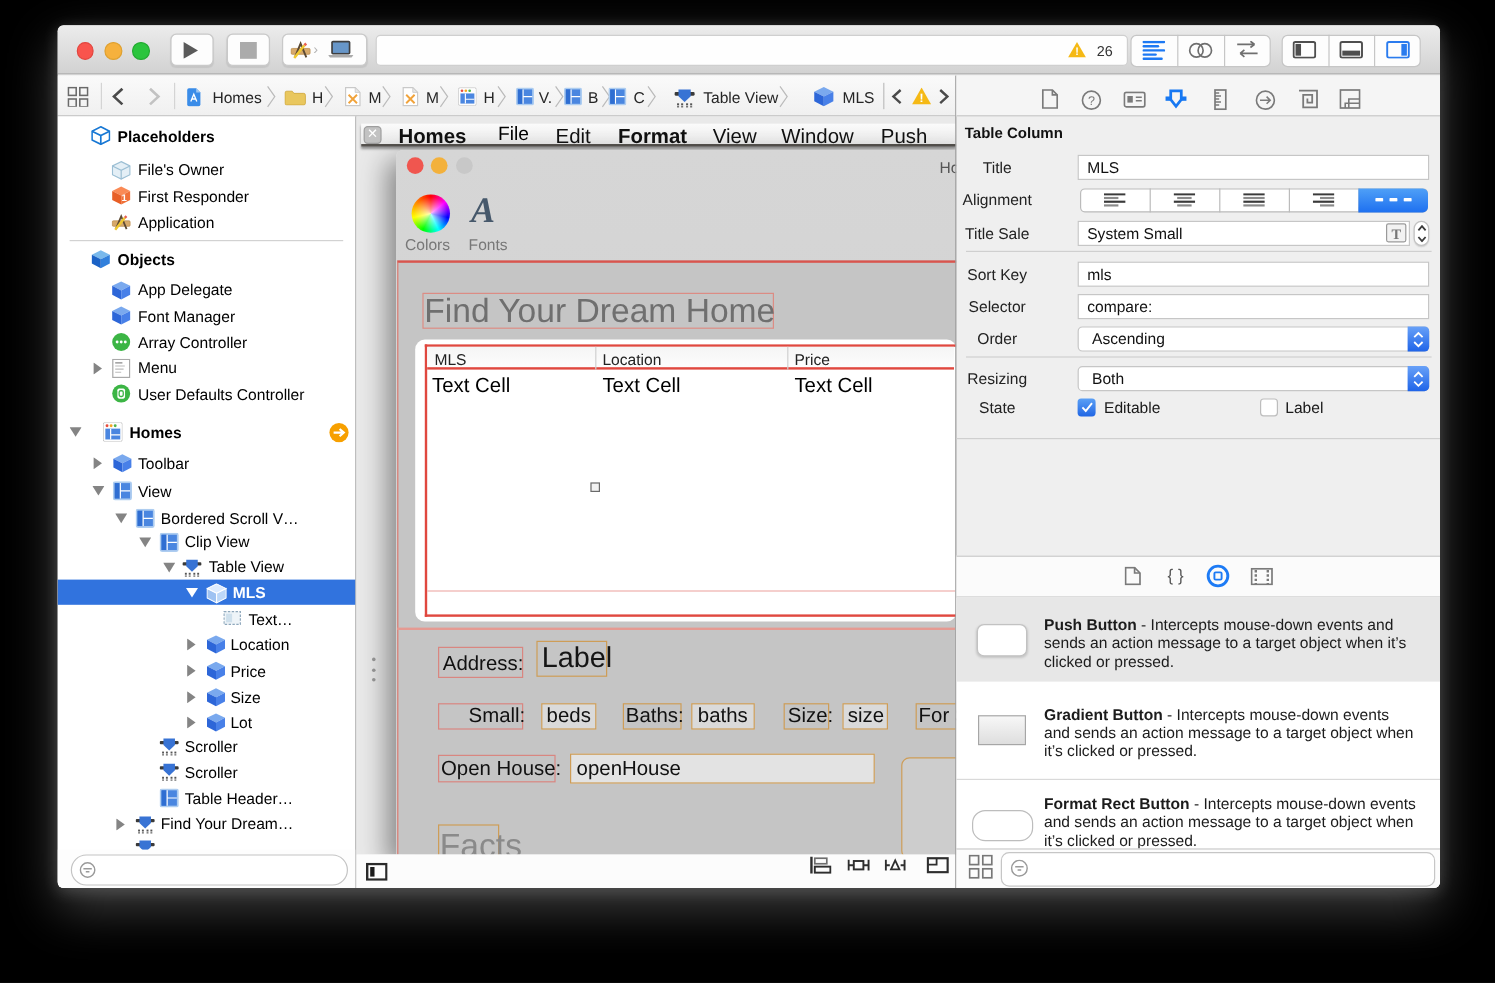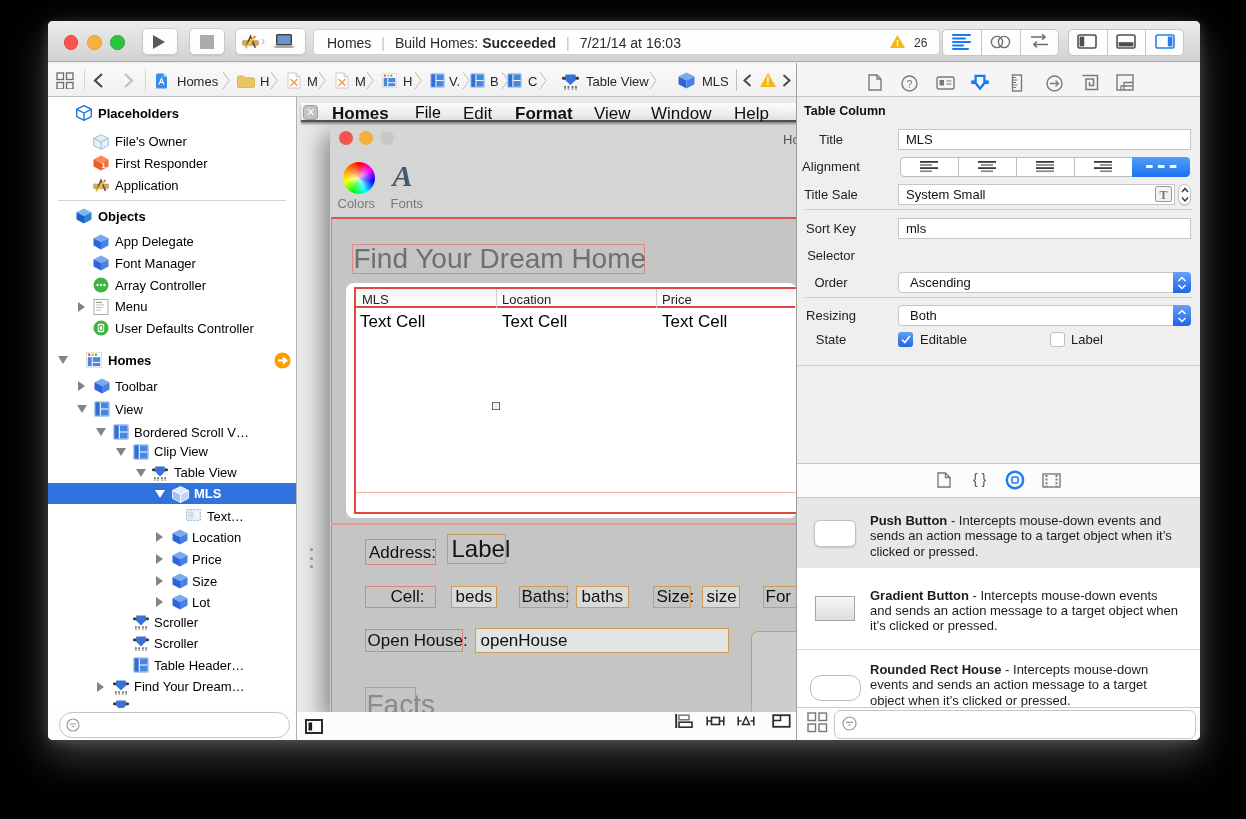--- a/index.html
+++ b/index.html
@@ -29,21 +29,20 @@
       <line x1="3" y1="13.5" x2="11" y2="3.5" stroke="#f0c830" stroke-width="2"></line>
       <line x1="11" y1="3.5" x2="12.4" y2="2.1" stroke="#e86050" stroke-width="2"></line>
     </svg>
 <div class="a" style="left:213px;top:13px;font-size:12px;color:#b5b5b5">›</div>
 <svg class="a" style="left:224px;top:12px" width="24" height="17" viewBox="0 0 24 17">
       <rect x="4" y="1" width="16" height="11.5" rx="1.5" fill="#3f3f3f"></rect>
       <rect x="5.4" y="2.4" width="13.2" height="8.7" fill="#6796c8"></rect>
       <path d="M1.5 12.8 H22.5 L21 15 H3 Z" fill="#aaa"></path>
     </svg>
 <div class="a" style="left:265px;top:8px;width:627px;height:26px;background:#fefefe;border:1px solid #cfcfcf;border-radius:4px"></div>
-<div class="a" style="left:279px;top:13.5px;font-size:14px;color:#2b2b2b;white-space:nowrap">Homes<span style="color:#c0c0c0;margin:0 10px">|</span>Build Homes: <b>Succeeded</b><span style="color:#c0c0c0;margin:0 10px">|</span>7/21/14 at 16:03</div>
 <svg class="a" style="left:842px;top:14px" width="15" height="13" viewBox="0 0 15 13">
       <polygon points="7.5,0 15,13 0,13" fill="#f5b915"></polygon>
       <text x="7.5" y="11" font-size="9" fill="#fff" text-anchor="middle" font-family="Liberation Sans" font-weight="bold">!</text>
     </svg>
 <div class="a" style="left:866px;top:15px;font-size:12px;color:#333">26</div>
 <div class="a" style="left:894px;top:7.5px;width:117px;height:27px;background:#fdfdfd;border:1px solid #c6c6c6;border-radius:5px"></div>
 <div class="a" style="left:933px;top:7.5px;width:1px;height:27px;background:#c6c6c6"></div>
 <div class="a" style="left:972px;top:7.5px;width:1px;height:27px;background:#c6c6c6"></div>
 <svg class="a" style="left:904px;top:12.5px" width="19" height="16" viewBox="0 0 19 16">
       <rect x="0" y="0" width="19" height="2" rx="1" fill="#1d79f3"></rect>
@@ -486,21 +485,21 @@
 <div class="a" style="left:13.5px;top:459.5px;width:3px;height:3px;border-radius:50%;background:#9a9a9a"></div>
 <div class="a" style="left:13.5px;top:468px;width:3px;height:3px;border-radius:50%;background:#9a9a9a"></div>
 <div class="a" style="left:4.5px;top:6px;width:495.5px;height:19px;background:linear-gradient(#fbfbfb,#e9e9e9);border-bottom:2px solid #55524e;box-shadow:0 2px 2px rgba(40,40,40,.45)"></div>
 <div class="a" style="left:6.5px;top:8px;width:15px;height:15px;border-radius:3.5px;background:#c2c2c2;border:1px solid #9e9e9e;color:#fff;font-size:11px;text-align:center;line-height:13px">✕</div>
 <div class="a" style="left:35.5px;top:6.5px;font-size:17px;font-weight:bold;color:#111;white-space:nowrap">Homes</div>
 <div class="a" style="left:118.5px;top:6.5px;font-size:16px;font-weight:normal;color:#000000;white-space:nowrap">File</div>
 <div class="a" style="left:166.5px;top:6.5px;font-size:17px;font-weight:normal;color:#111;white-space:nowrap">Edit</div>
 <div class="a" style="left:218.5px;top:6.5px;font-size:17px;font-weight:bold;color:#111;white-space:nowrap">Format</div>
 <div class="a" style="left:297.5px;top:6.5px;font-size:17px;font-weight:normal;color:#111;white-space:nowrap">View</div>
 <div class="a" style="left:354.5px;top:6.5px;font-size:17px;font-weight:normal;color:#111;white-space:nowrap">Window</div>
-<div class="a" style="left:437.5px;top:6.5px;font-size:17px;font-weight:normal;color:#111;white-space:nowrap">Help</div>
+<div class="a" style="left:437.5px;top:6.5px;font-size:17px;font-weight:normal;color:#111;white-space:nowrap">Push</div>
 <div class="a" style="left:33.5px;top:28px;width:480px;height:586.5px;border-radius:6px 6px 0 0;background:linear-gradient(#d6d6d6,#cecece);box-shadow:-7px 9px 22px rgba(0,0,0,.42)"></div>
 <div class="a" style="left:42px;top:34px;width:14px;height:14px;border-radius:50%;background:#f0564f"></div>
 <div class="a" style="left:62.5px;top:34px;width:14px;height:14px;border-radius:50%;background:#f3b13c"></div>
 <div class="a" style="left:83px;top:34px;width:14px;height:14px;border-radius:50%;background:#c8c8c8"></div>
 <div class="a" style="left:486.5px;top:35px;font-size:13px;color:#555">Ho</div>
 <div class="a" style="left:46.5px;top:65px;width:32px;height:32px;border-radius:50%;background:conic-gradient(#f00,#f0f,#00f,#0ff,#0f0,#ff0,#f80,#f00)"></div>
 <div class="a" style="left:46.5px;top:65px;width:32px;height:32px;border-radius:50%;background:radial-gradient(circle,rgba(255,255,255,.75),rgba(255,255,255,0) 62%)"></div>
 <div class="a" style="left:41px;top:98.5px;font-size:13px;color:#787878">Colors</div>
 <div class="a" style="left:96px;top:62px;font:italic bold 30px 'Liberation Serif',serif;color:#46586b">A</div>
 <div class="a" style="left:94px;top:98.5px;font-size:13px;color:#787878">Fonts</div>
@@ -519,21 +518,21 @@
 <div class="a" style="left:205.5px;top:215px;font-size:17px;color:#000;white-space:nowrap">Text Cell</div>
 <div class="a" style="left:365.5px;top:215px;font-size:17px;color:#000;white-space:nowrap">Text Cell</div>
 <div class="a" style="left:59.5px;top:395px;width:440px;height:1px;background:#efb0ac"></div>
 <div class="a" style="left:34.5px;top:426px;width:465px;height:1.5px;background:#e59a92"></div>
 <div class="a" style="left:195.5px;top:305px;width:8px;height:8px;background:#f2f2f2;border:1px solid #6a6a6a"></div>
 <div class="a" style="left:68px;top:441.5px;width:71.5px;height:26.5px;border:1px solid #d98680"></div>
 <div class="a" style="left:72.5px;top:446px;font-size:17px;color:#111;white-space:nowrap">Address:</div>
 <div class="a" style="left:150px;top:436.5px;width:59.5px;height:30px;border:1px solid #ce9d57"></div>
 <div class="a" style="left:155px;top:438px;font-size:24px;color:#151515;white-space:nowrap">Label</div>
 <div class="a" style="left:68px;top:488.5px;width:71.5px;height:22.5px;border:1px solid #d98680"></div>
-<div class="a" style="left:94px;top:490px;font-size:17px;color:#111">Cell:</div>
+<div class="a" style="left:94px;top:490px;font-size:17px;color:#111">Small:</div>
 <div class="a" style="left:154px;top:488.5px;width:46px;height:22.5px;border:1px solid #ce9d57;background:#dadada"></div>
 <div class="a" style="left:159px;top:490px;font-size:17px;color:#111">beds</div>
 <div class="a" style="left:222px;top:488.5px;width:49px;height:22.5px;border:1px solid #ce9d57"></div>
 <div class="a" style="left:225px;top:490px;font-size:17px;color:#111">Baths:</div>
 <div class="a" style="left:279px;top:488.5px;width:53px;height:22.5px;border:1px solid #ce9d57;background:#dadada"></div>
 <div class="a" style="left:285px;top:490px;font-size:17px;color:#111">baths</div>
 <div class="a" style="left:356.5px;top:488.5px;width:38px;height:22.5px;border:1px solid #ce9d57"></div>
 <div class="a" style="left:360px;top:490px;font-size:17px;color:#111">Size:</div>
 <div class="a" style="left:405.5px;top:488.5px;width:38px;height:22.5px;border:1px solid #ce9d57;background:#dadada"></div>
 <div class="a" style="left:410px;top:490px;font-size:17px;color:#111">size</div>
@@ -607,20 +606,21 @@
     </svg>
 <div class="a" style="left:756px;top:83px;font-size:12.5px;font-weight:bold;color:#111">Table Column</div>
 <div class="a lbl" style="left:723px;top:110.5px;width:120px">Title</div>
 <div class="a fld" style="left:850px;top:108px;width:293px;height:20.5px">MLS</div>
 <div class="a lbl" style="left:723px;top:138.0px;width:120px">Alignment</div>
 <div class="a lbl" style="left:723px;top:165.5px;width:120px">Title Sale</div>
 <div class="a fld" style="left:850px;top:163px;width:277px;height:20.5px">System Small</div>
 <div class="a lbl" style="left:723px;top:199.5px;width:120px">Sort Key</div>
 <div class="a fld" style="left:850px;top:197px;width:293px;height:20.5px">mls</div>
 <div class="a lbl" style="left:723px;top:226.5px;width:120px">Selector</div>
+<div class="a fld" style="left:850px;top:224px;width:293px;height:20.5px">compare:</div>
 <div class="a lbl" style="left:723px;top:253.5px;width:120px">Order</div>
 <div class="a lbl" style="left:723px;top:286.5px;width:120px">Resizing</div>
 <div class="a lbl" style="left:723px;top:310.5px;width:120px">State</div>
 <div class="a" style="left:852px;top:135.5px;width:290px;height:20.5px;background:#fff;border:1px solid #bbb;border-radius:4px"></div>
 <div class="a" style="left:910px;top:135.5px;width:1px;height:20.5px;background:#bbb"></div>
 <div class="a" style="left:968px;top:135.5px;width:1px;height:20.5px;background:#bbb"></div>
 <div class="a" style="left:1026px;top:135.5px;width:1px;height:20.5px;background:#bbb"></div>
 <div class="a" style="left:1084px;top:135.5px;width:1px;height:20.5px;background:#bbb"></div>
 <svg class="a" style="left:872px;top:140px" width="18" height="12" viewBox="0 0 18 12">
       <rect x="0" y="0" width="18" height="1.8" fill="#3a3a3a"></rect>
@@ -700,21 +700,21 @@
       </g>
     </svg>
 <div class="a" style="left:749px;top:476.5px;width:403px;height:209.5px;background:#fff"></div>
 <div class="a" style="left:749px;top:476.5px;width:403px;height:70px;background:#e7e7e7"></div>
 <div class="a" style="left:749px;top:627.5px;width:403px;height:1px;background:#d9d9d9"></div>
 <div class="a" style="left:765.5px;top:498.5px;width:42.5px;height:27px;background:#fff;border:1px solid #c2c2c2;border-radius:6px;box-shadow:0 1px 2px rgba(0,0,0,.15)"></div>
 <div class="a" style="left:767px;top:574.5px;width:40px;height:25.5px;background:linear-gradient(#f7f7f7,#dedede);border:1px solid #a6a6a6"></div>
 <div class="a" style="left:762px;top:654px;width:51px;height:25.5px;background:#fff;border:1px solid #bdbdbd;border-radius:11px"></div>
 <div class="a" style="left:822px;top:492px;width:312px;font-size:13px;color:#1c1c1c;line-height:15.3px"><b>Push Button</b> - Intercepts mouse-down events and sends an action message to a target object when it’s clicked or pressed.</div>
 <div class="a" style="left:822px;top:566.5px;width:312px;font-size:13px;color:#1c1c1c;line-height:15.3px"><b>Gradient Button</b> - Intercepts mouse-down events and sends an action message to a target object when it’s clicked or pressed.</div>
-<div class="a" style="left:822px;top:641px;width:312px;font-size:13px;color:#1c1c1c;line-height:15.3px"><b>Rounded Rect House</b> - Intercepts mouse-down events and sends an action message to a target object when it’s clicked or pressed.</div>
+<div class="a" style="left:822px;top:641px;width:312px;font-size:13px;color:#1c1c1c;line-height:15.3px"><b>Format Rect Button</b> - Intercepts mouse-down events and sends an action message to a target object when it’s clicked or pressed.</div>
 <div class="a" style="left:749px;top:686px;width:403px;height:33px;background:#fcfcfc;border-top:1px solid #ccc"></div>
 <svg class="a" style="left:759px;top:691px" width="21" height="21" viewBox="0 0 21 21">
       <g fill="none" stroke="#777" stroke-width="1.4">
         <rect x="1" y="1" width="7.5" height="7.5"></rect>
         <rect x="12" y="1" width="7.5" height="7.5"></rect>
         <rect x="1" y="12" width="7.5" height="7.5"></rect>
         <rect x="12" y="12" width="7.5" height="7.5"></rect>
       </g>
     </svg>
 <div class="a" style="left:786px;top:688.5px;width:362px;height:29px;background:#fff;border:1px solid #c6c6c6;border-radius:7px"></div>

